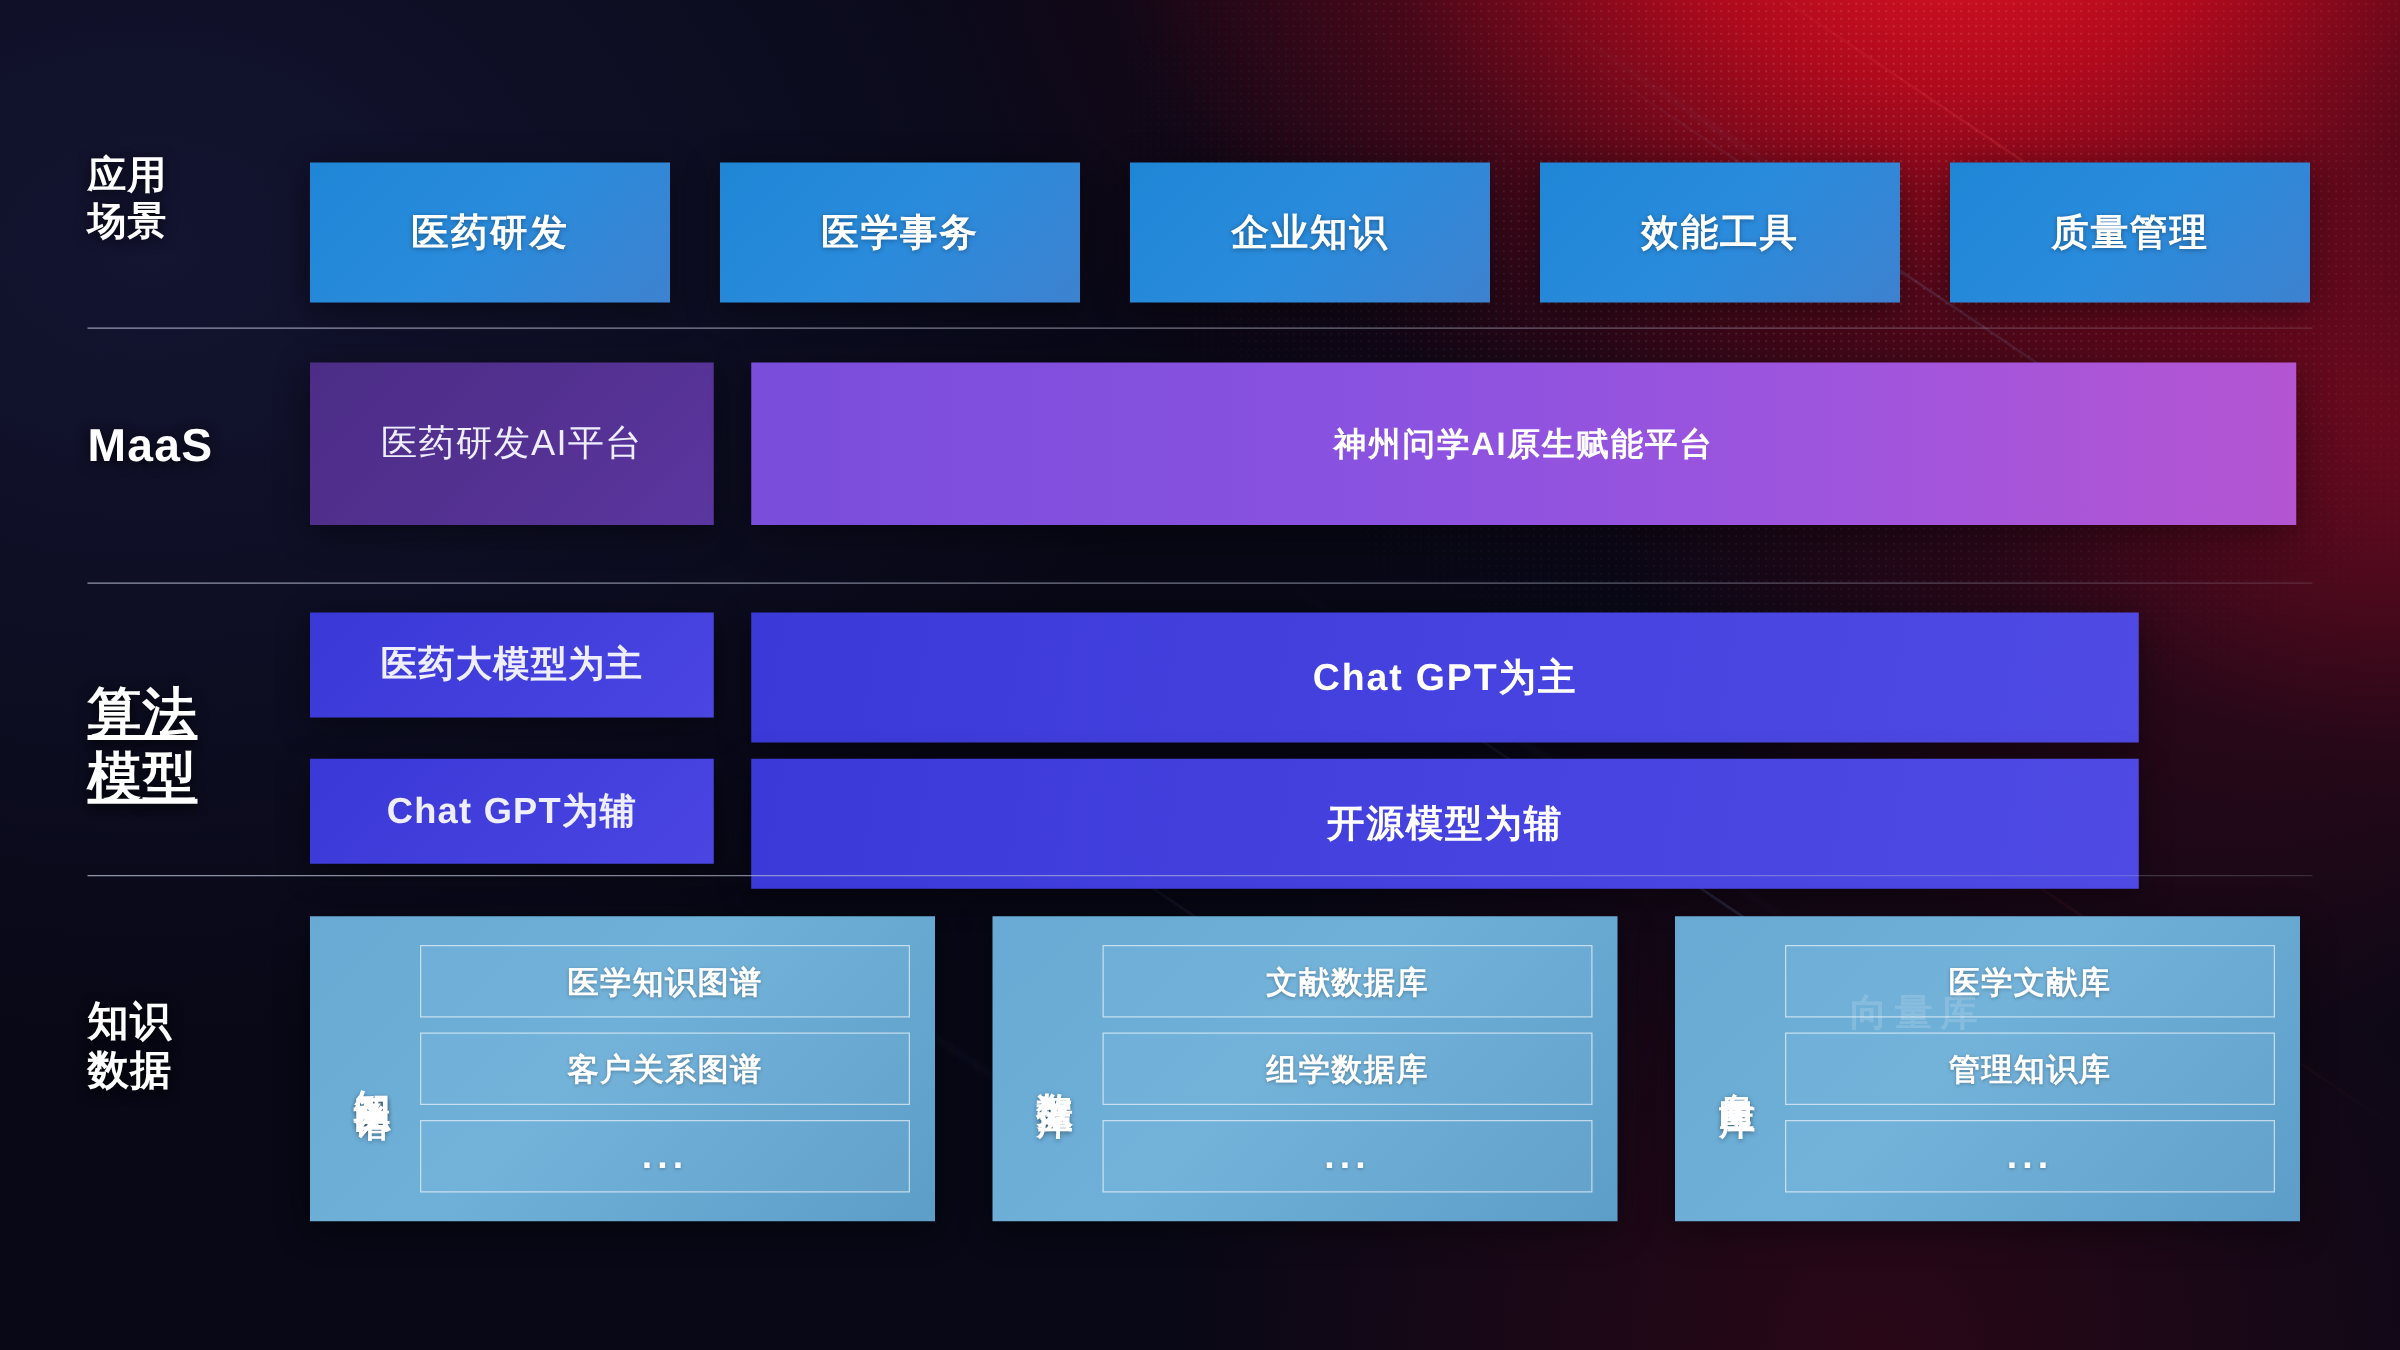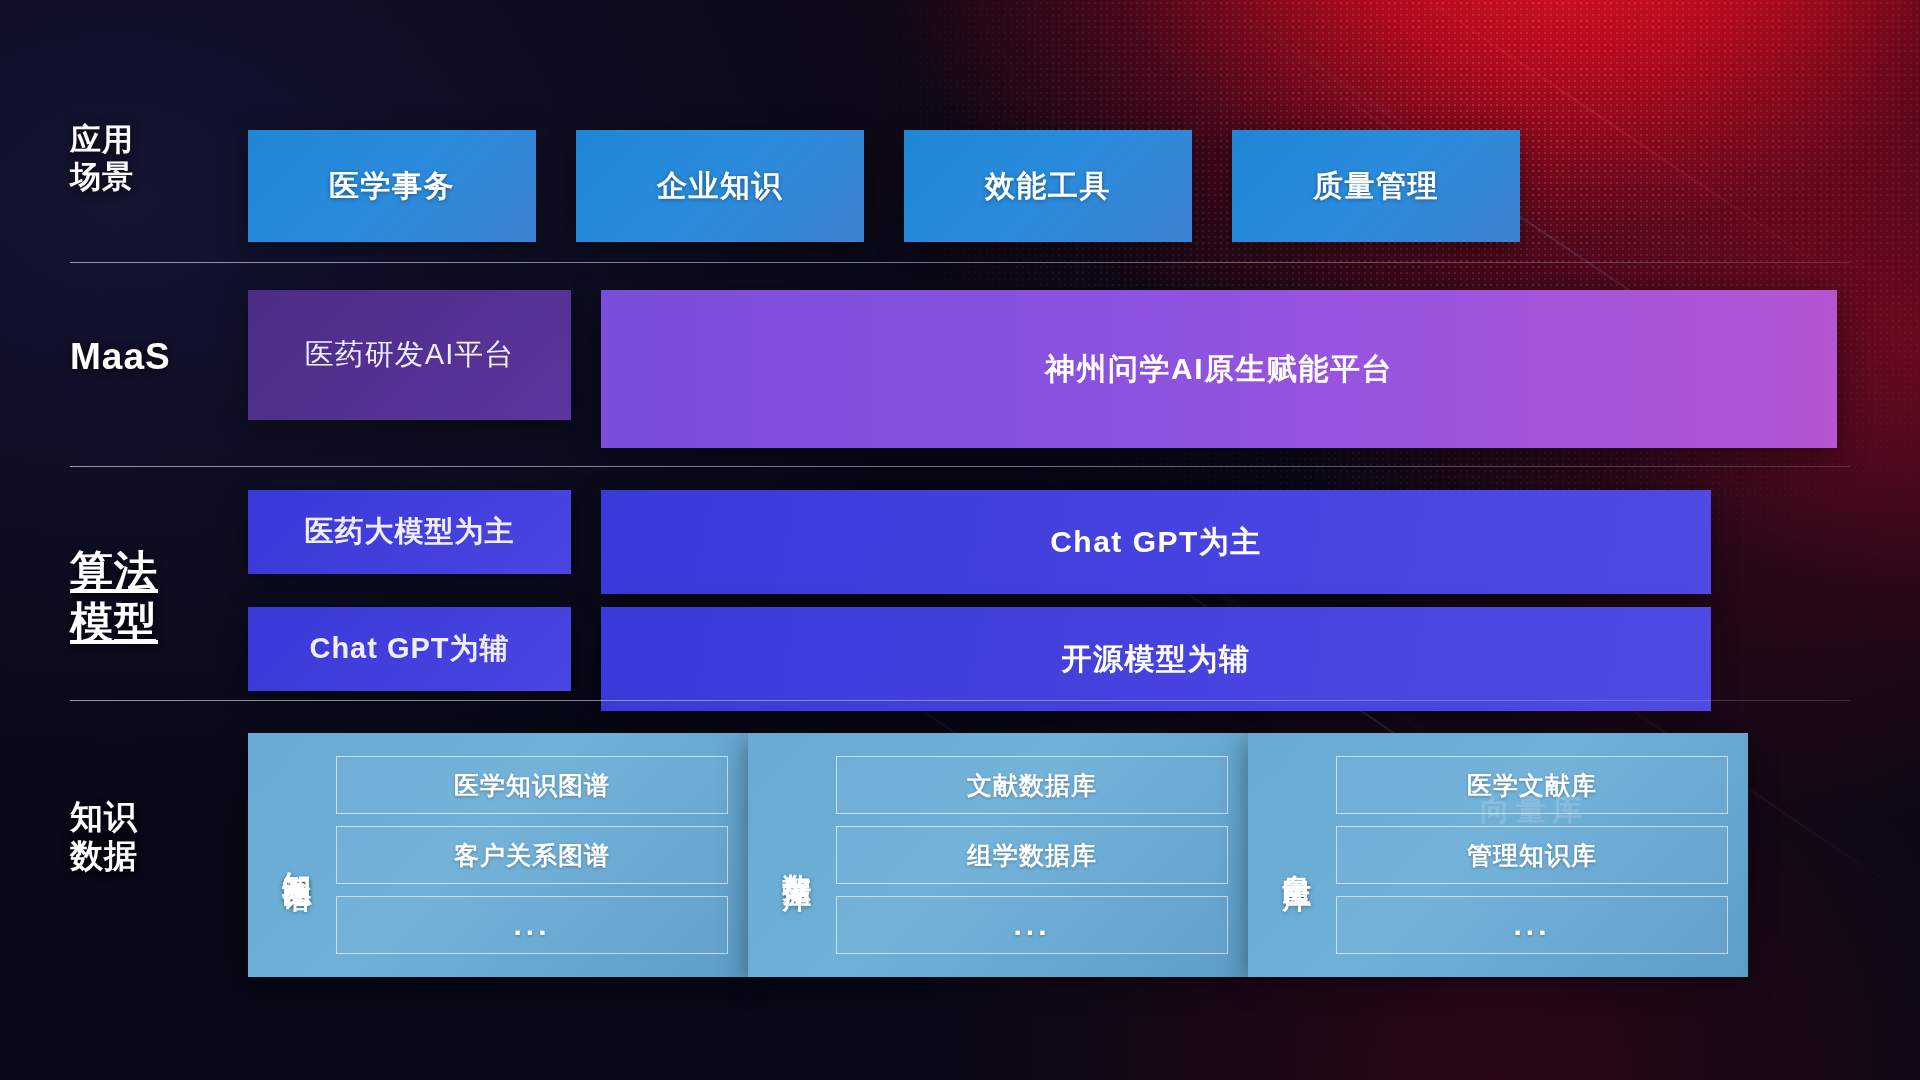--- a/index.html
+++ b/index.html
@@ -51,45 +51,45 @@
 
   
   .maas-left{
     position:absolute;left:248px;top:290px;width:323px;height:130px;
     display:flex;align-items:center;justify-content:center;
     background:linear-gradient(135deg,#4b2d86 0%,#543192 55%,#5b36a0 100%);
     color:#eef;font-size:29px;font-weight:normal;letter-spacing:1px;
     box-shadow:0 6px 26px rgba(0,0,0,.45);
   }
   .maas-right{
-    position:absolute;left:601px;top:290px;width:1236px;height:158px;
+    position:absolute;left:601px;top:290px;width:1236px;height:130px;
     display:flex;align-items:center;justify-content:center;
     background:linear-gradient(90deg,#7a4ddb 0%,#8b52e0 42%,#a055dd 72%,#b455d2 100%);
-    color:#fff;font-size:30px;font-weight:bold;letter-spacing:1.5px;
+    color:#fff;font-size:26px;font-weight:bold;letter-spacing:1.5px;
     box-shadow:0 6px 30px rgba(0,0,0,.40);
   }
 
   
   .alg-left{
     position:absolute;left:248px;width:323px;height:84px;
     display:flex;align-items:center;justify-content:center;
     background:linear-gradient(135deg,#3a38d6 0%,#4340de 60%,#4b45e2 100%);
     color:#eef;font-size:29px;font-weight:bold;letter-spacing:1px;
     box-shadow:0 6px 24px rgba(0,0,0,.45);
   }
   .alg-right{
     position:absolute;left:601px;width:1110px;height:104px;
     display:flex;align-items:center;justify-content:center;
     background:linear-gradient(100deg,#3b39d8 0%,#4643e0 55%,#4f4ae4 100%);
     color:#fff;font-size:30px;font-weight:bold;letter-spacing:1.5px;
     box-shadow:0 6px 24px rgba(0,0,0,.40);
   }
 
   
-  .kpanels{position:absolute;left:248px;top:733px;display:flex;}
+  .kpanels{position:absolute;left:248px;top:733px;display:flex;gap:46px;}
   .kpanel{
     width:500px;height:244px;box-sizing:border-box;
     background:linear-gradient(135deg,#69aad4 0%,#6fb0d8 45%,#5d9ec9 100%);
     display:flex;align-items:stretch;padding:14px 14px 14px 10px;
     box-shadow:0 6px 26px rgba(0,0,0,.42);
   }
   .kpanel.mid{width:500px;}
   .kvert{
     width:78px;flex:0 0 78px;display:flex;align-items:center;justify-content:center;
     color:#fff;font-size:29px;font-weight:bold;line-height:1.12;
@@ -126,20 +126,23 @@
   </div>
 
   <div class="row">
     <div class="rowlabel" style="top:122px;font-size:31px;">
       <div>应用</div>
       <div>场景</div>
     </div>
 
     <div class="scenes">
       <div class="scene">
+        <span>医药研发</span>
+      </div>
+      <div class="scene">
         <span>医学事务</span>
       </div>
       <div class="scene">
         <span>企业知识</span>
       </div>
       <div class="scene">
         <span>效能工具</span>
       </div>
       <div class="scene">
         <span>质量管理</span>

